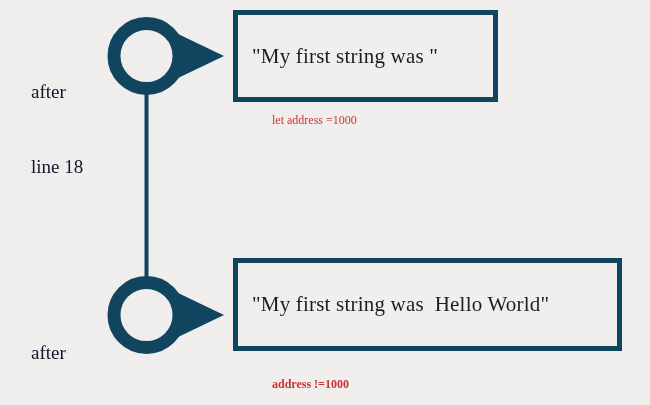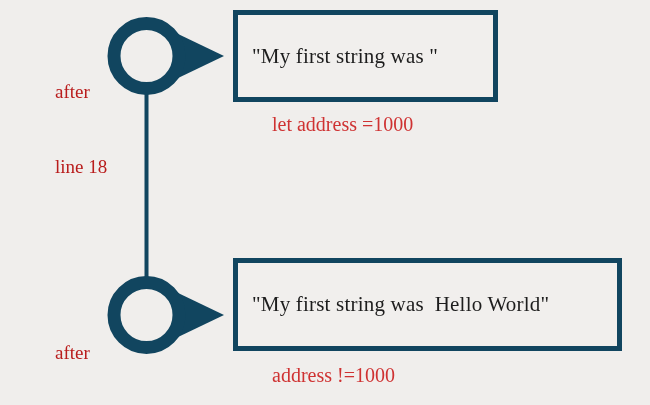--- a/index.html
+++ b/index.html
@@ -21,27 +21,26 @@
   }
   .svg-layer {
     position: absolute;
     left: 0;
     top: 0;
     width: 650px;
     height: 405px;
   }
   .step-label {
     position: absolute;
-    color: #b91c1c;
+    color: #0f172a;
     font-size: 19px;
     line-height: 25px;
     font-family: "Liberation Serif", "DejaVu Serif", serif;
     white-space: pre;
     text-align: left;
-    margin-left: 24px;
   }
   .step-label .lbl-line {
     display: block;
   }
   .value-box {
     position: absolute;
     box-sizing: border-box;
     border: 5px solid #11455f;
     background: #f1efed;
     display: flex;
@@ -51,32 +50,32 @@
   .value-box .box-text {
     color: #1d1d1d;
     font-size: 21px;
     font-family: "Liberation Serif", "DejaVu Serif", serif;
     white-space: pre;
     letter-spacing: 0.2px;
   }
   .annotation {
     position: absolute;
     color: #cf3232;
-    font-size: 20px;
+    font-size: 12px;
     font-family: "Liberation Serif", "DejaVu Serif", serif;
     white-space: pre;
   }
   
   #label-line-10 { left: 31px; top: 29px; }
   #box-top { left: 233px; top: 10px; width: 265px; height: 92px; }
   #annotation-top { left: 272px; top: 113px; }
   
   #label-line-11 { left: 31px; top: 290px; }
   #box-bottom { left: 233px; top: 258px; width: 389px; height: 93px; }
-  #annotation-bottom { left: 272px; top: 364px; }
+  #annotation-bottom { left: 272px; top: 377px; font-weight: bold; }
 </style>
 </head>
 <body>
 
 <div id="canvas">
 
   <svg class="svg-layer" viewBox="0 0 650 405" xmlns="http://www.w3.org/2000/svg">
 
     <line x1="146.5" y1="90" x2="146.5" y2="282" stroke="#11455f" stroke-width="4"></line>
 

